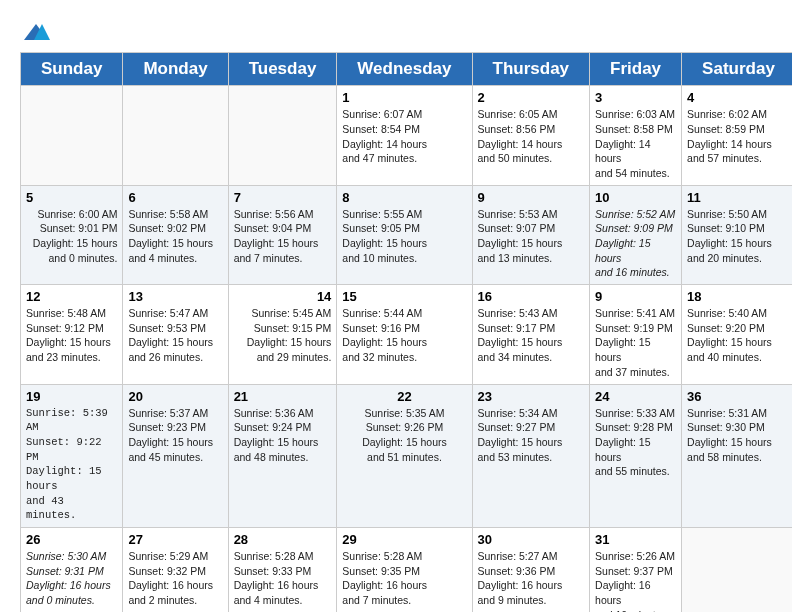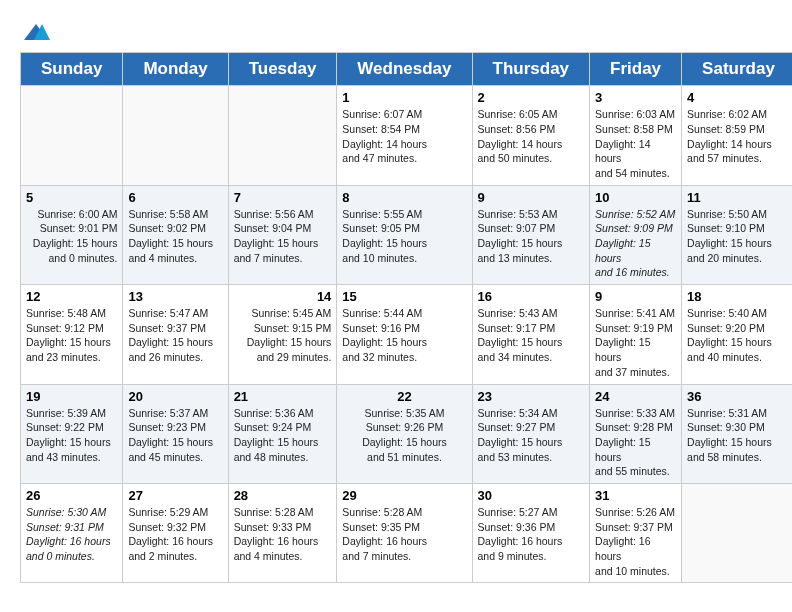--- a/index.html
+++ b/index.html
@@ -202,21 +202,21 @@
         <td style="background: rgb(255, 255, 255);">
           <span class="day-num">12</span>
           <div class="day-info" style="white-space: pre-line;">Sunrise: 5:48 AM
 Sunset: 9:12 PM
 Daylight: 15 hours
 and 23 minutes.</div>
         </td>
         <td style="background: rgb(255, 255, 255);">
           <span class="day-num">13</span>
           <div class="day-info" style="white-space: pre-line;">Sunrise: 5:47 AM
-Sunset: 9:37 PM
+Sunset: 9:53 PM
 Daylight: 15 hours
 and 26 minutes.</div>
         </td>
         <td style="background: rgb(255, 255, 255); text-align: right;">
           <span class="day-num">14</span>
           <div class="day-info" style="white-space: pre-line;">Sunrise: 5:45 AM
 Sunset: 9:15 PM
 Daylight: 15 hours
 and 29 minutes.</div>
         </td>
@@ -245,21 +245,21 @@
           <span class="day-num">18</span>
           <div class="day-info" style="white-space: pre-line;">Sunrise: 5:40 AM
 Sunset: 9:20 PM
 Daylight: 15 hours
 and 40 minutes.</div>
         </td>
       </tr>
       <tr>
         <td style="background: rgb(240, 244, 248);">
           <span class="day-num">19</span>
-          <div class="day-info" style="white-space: pre-line;">Sunrise: 5:39 AM
+          <div class="day-info" style="white-space: pre-line; font-family: Liberation Mono, monospace;">Sunrise: 5:39 AM
 Sunset: 9:22 PM
 Daylight: 15 hours
 and 43 minutes.</div>
         </td>
         <td style="background: rgb(240, 244, 248);">
           <span class="day-num">20</span>
           <div class="day-info" style="white-space: pre-line;">Sunrise: 5:37 AM
 Sunset: 9:23 PM
 Daylight: 15 hours
 and 45 minutes.</div>

